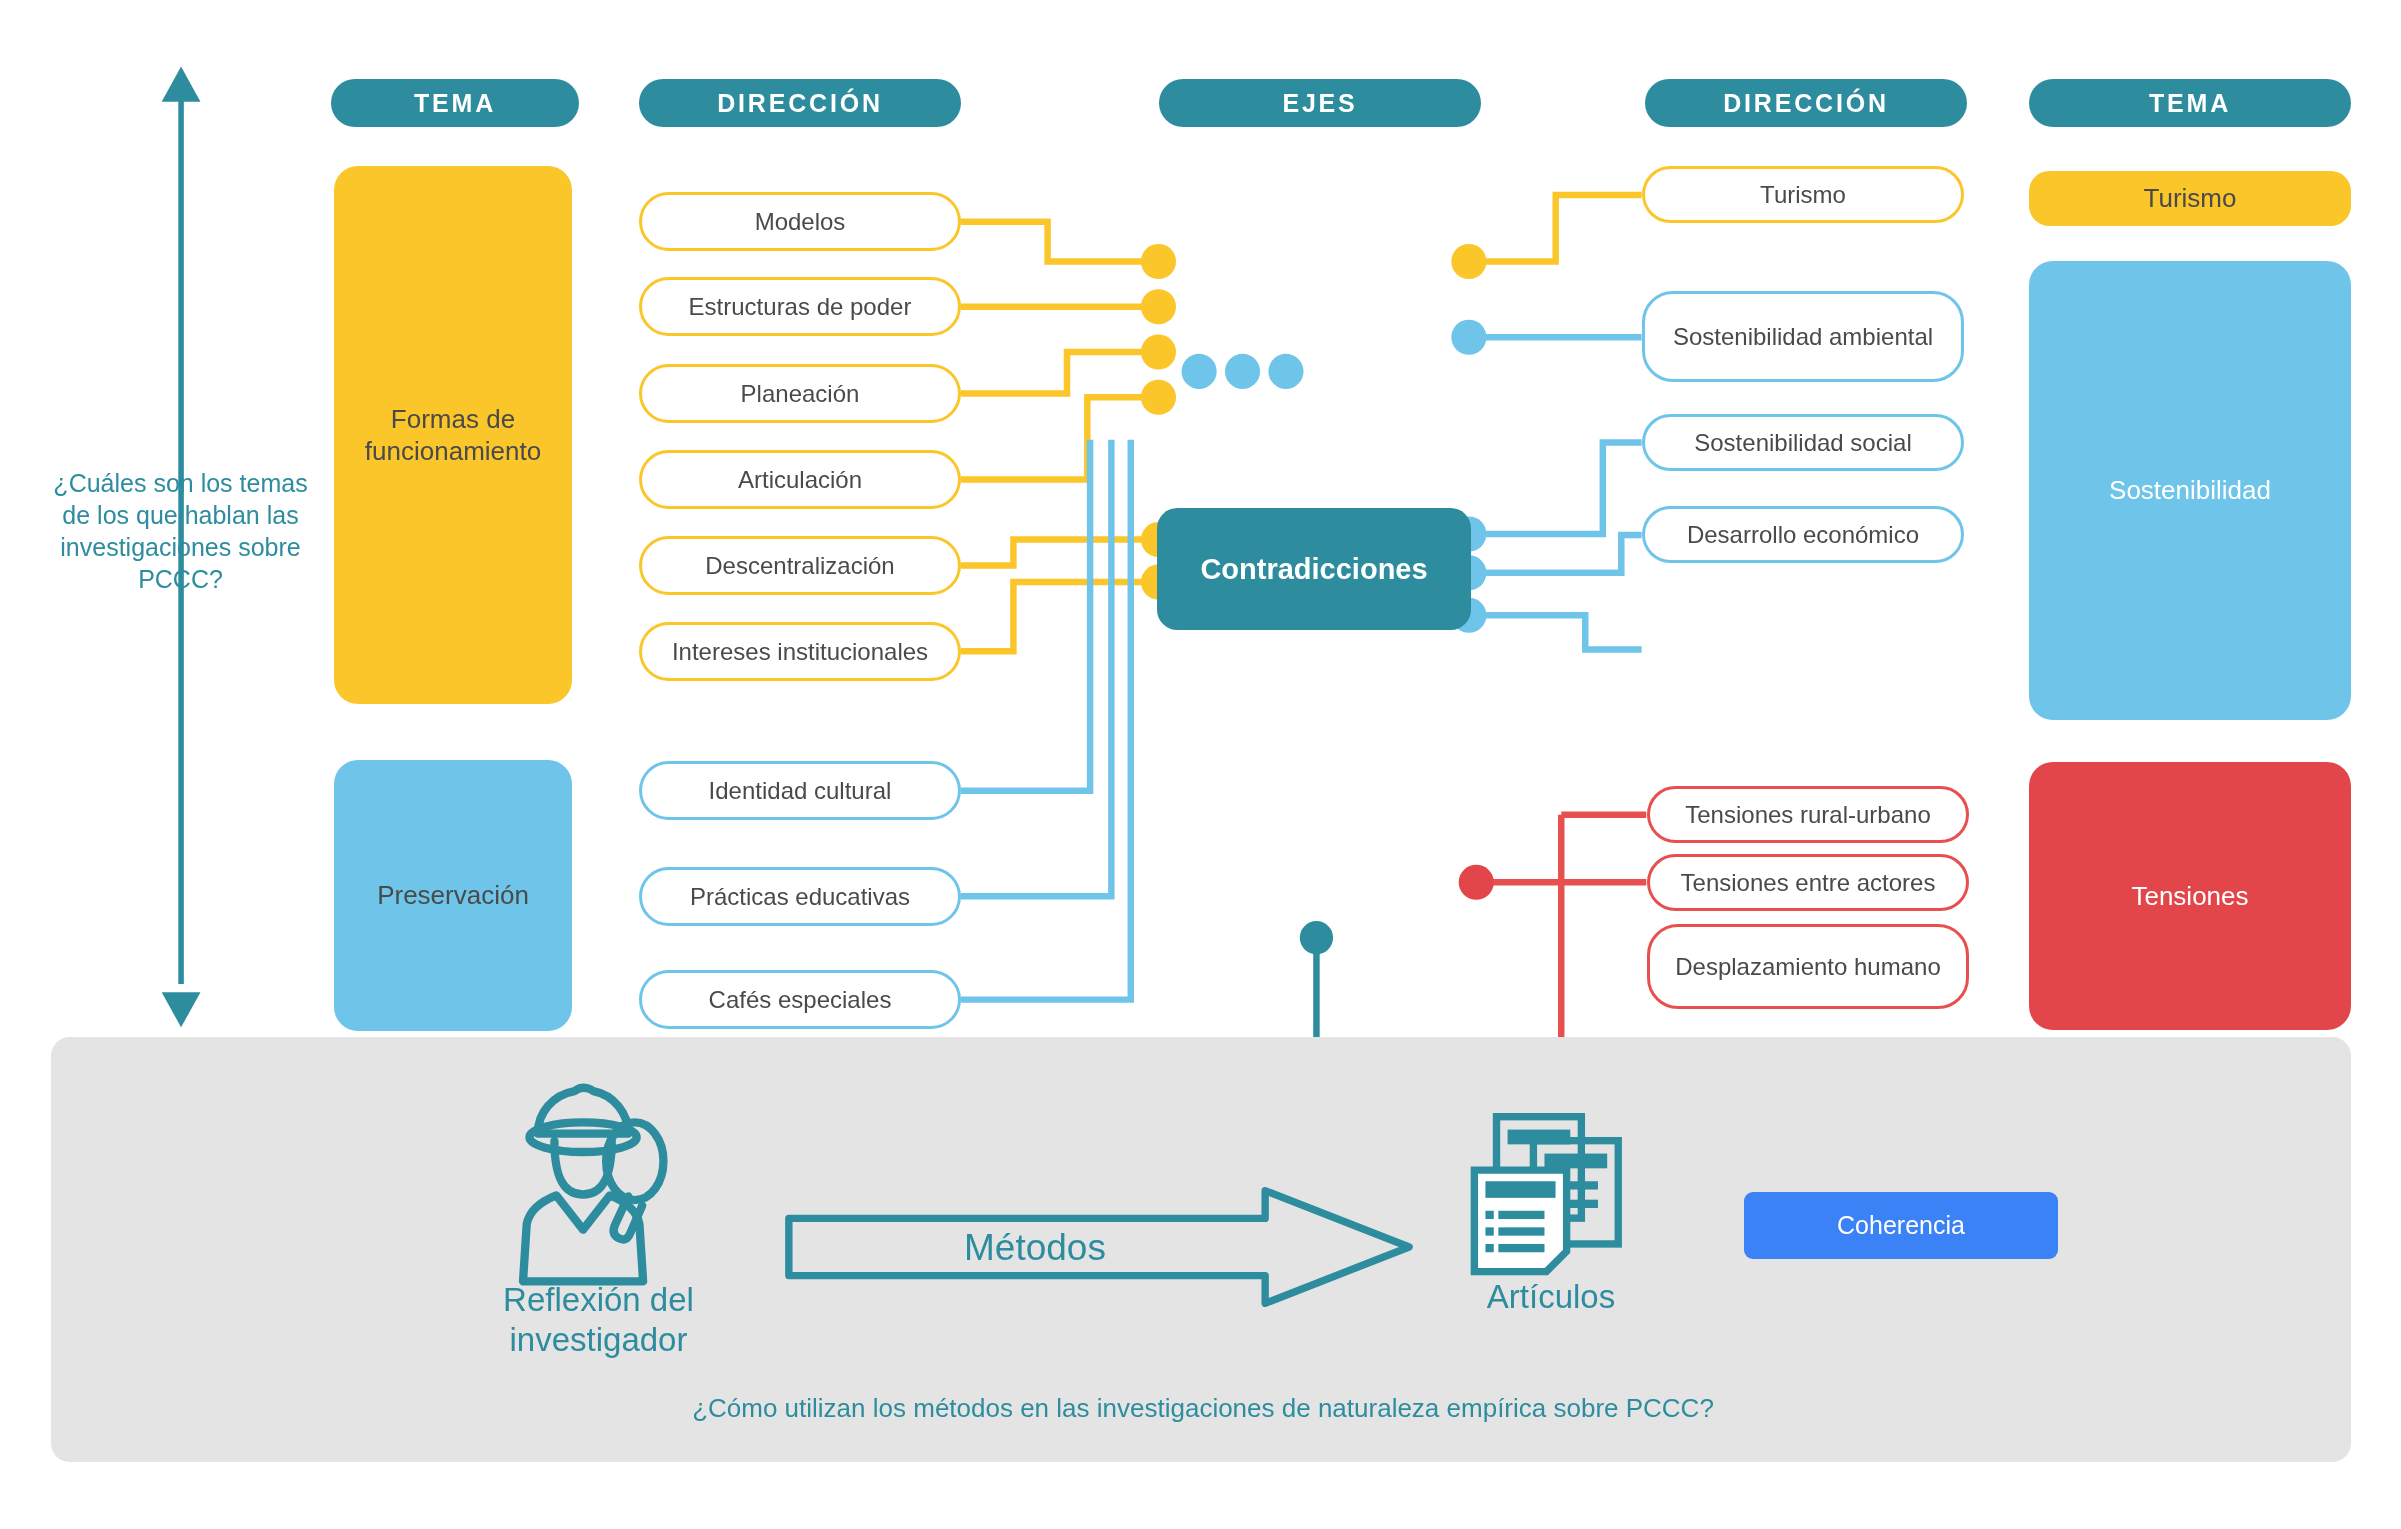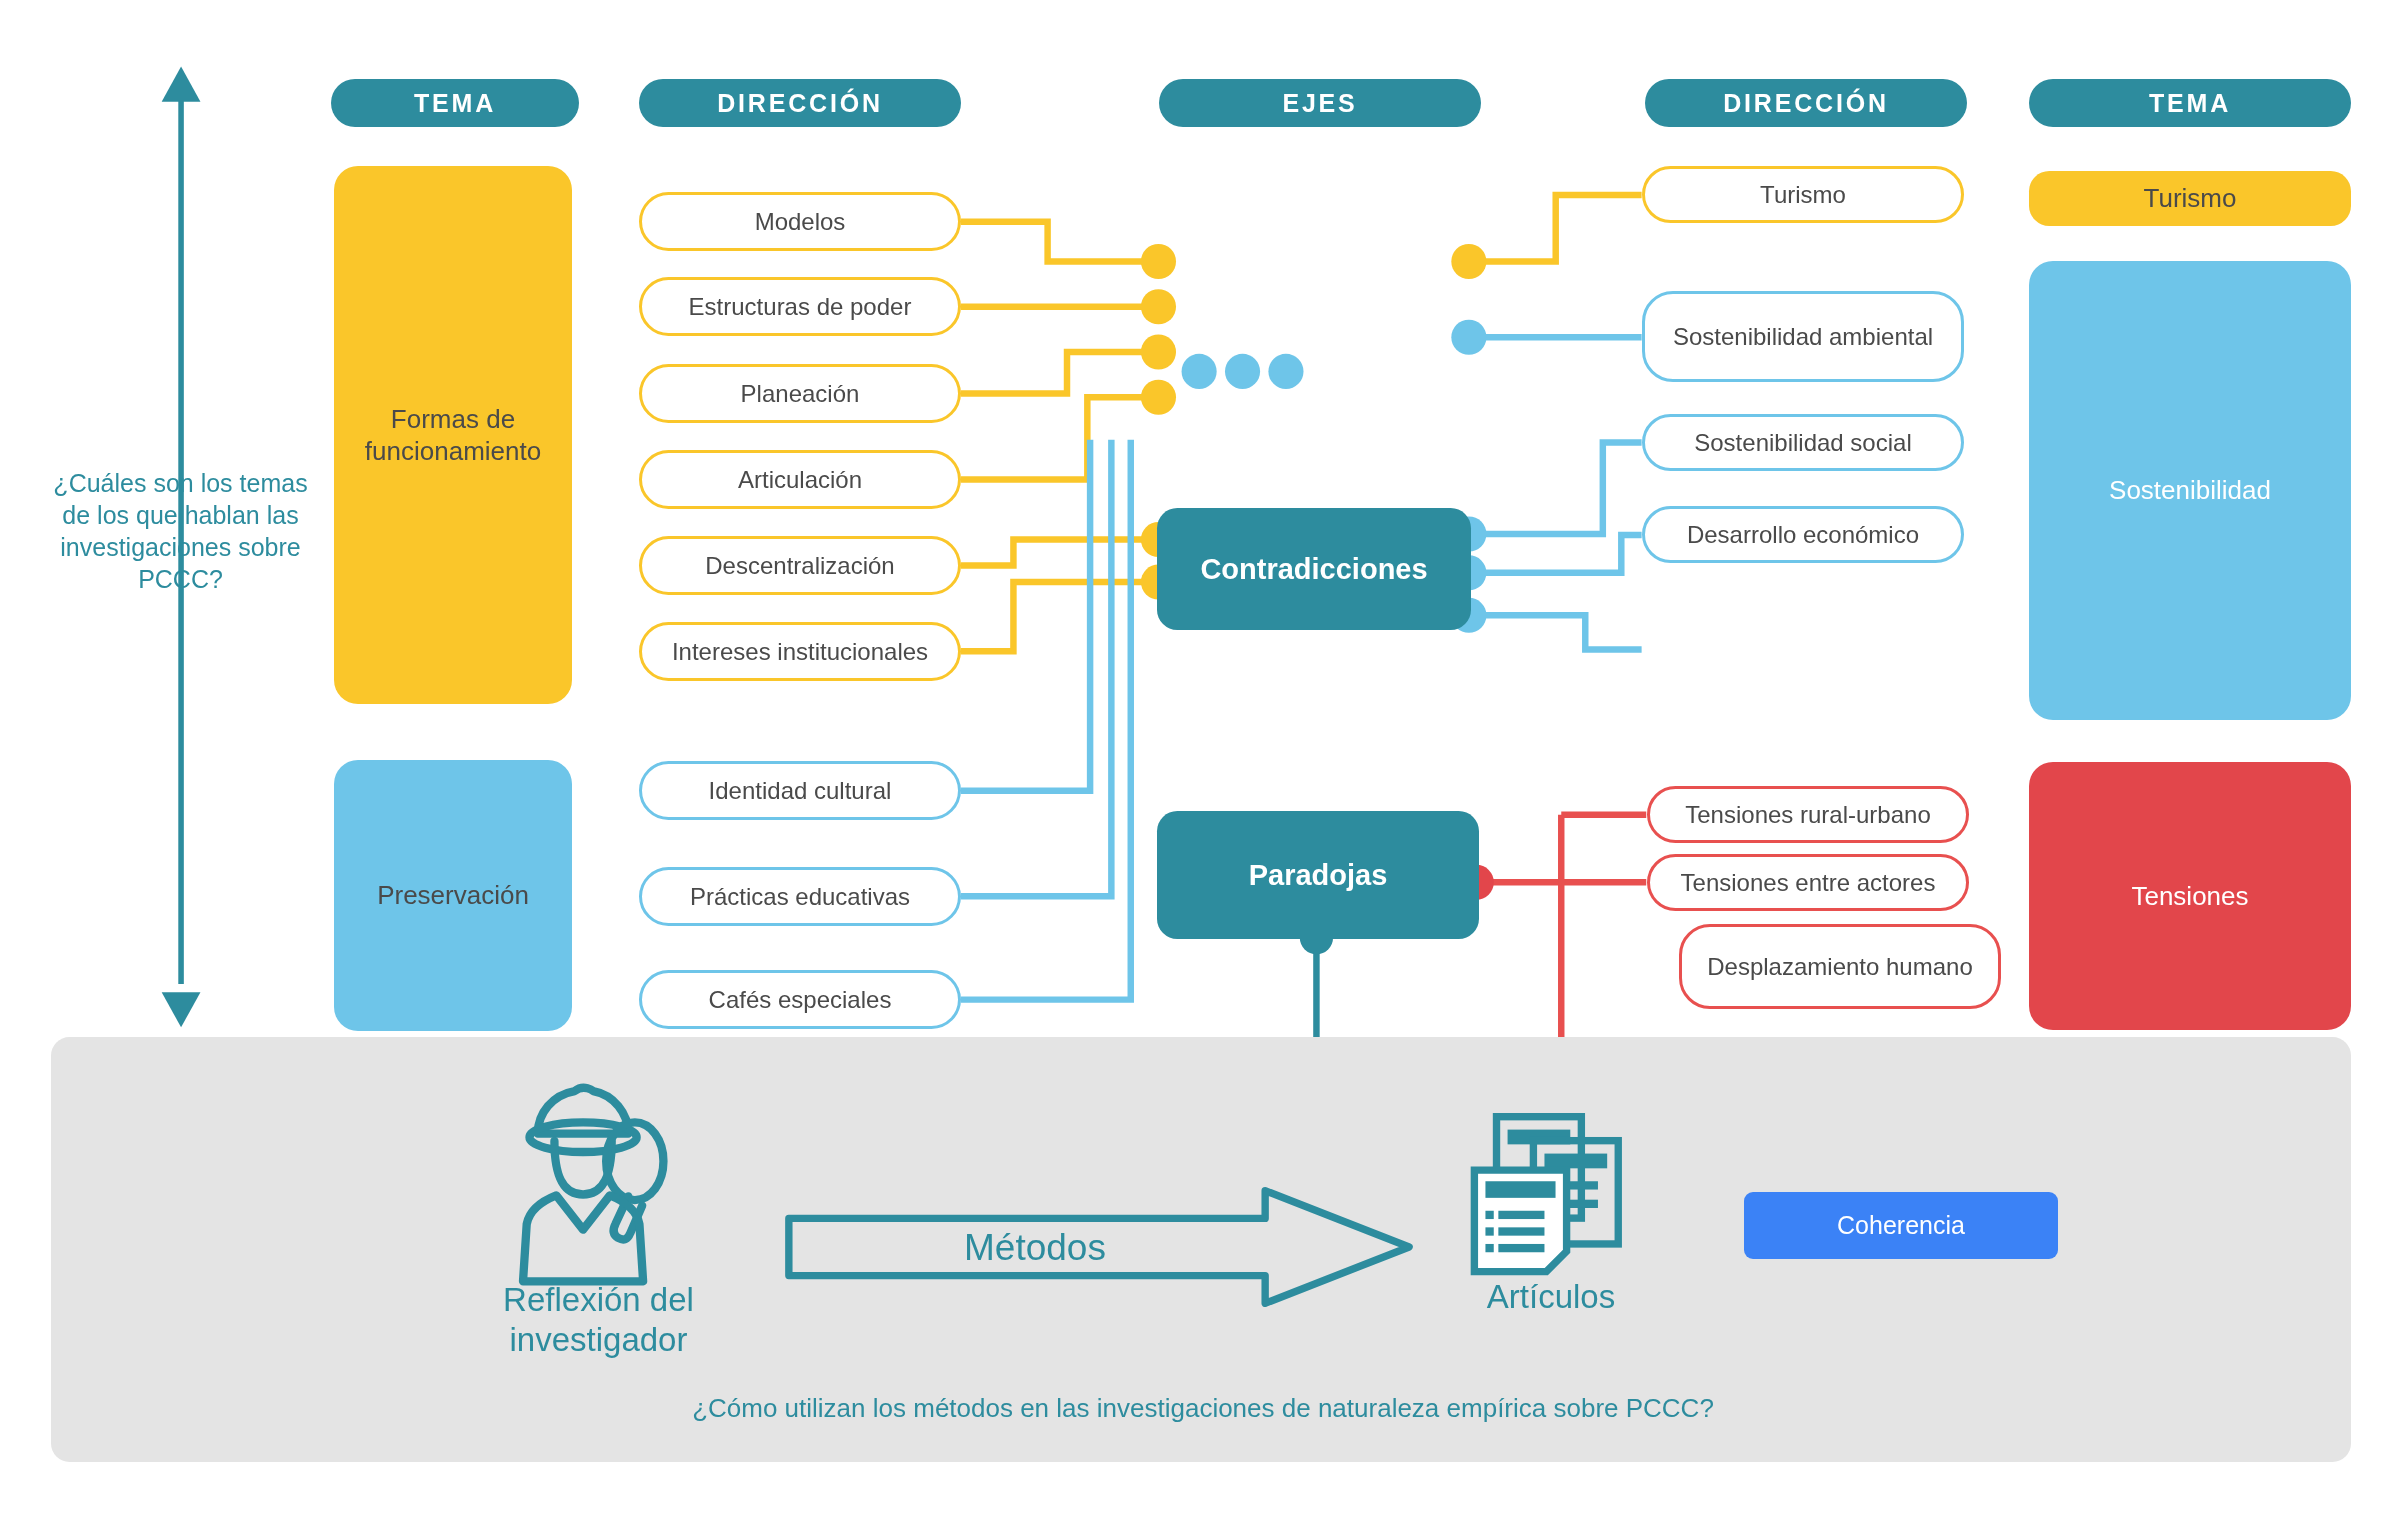--- a/index.html
+++ b/index.html
@@ -236,43 +236,40 @@
   <div class="pill b" style="left:639px; top:867px; width:322px; height:59px;">
     <span>Prácticas educativas</span>
   </div>
   <div class="pill b" style="left:639px; top:970px; width:322px; height:59px;">
     <span>Cafés especiales</span>
   </div>
 
   <div class="axis" style="left:1157px; top:508px; width:314px; height:122px;">
     <span>Contradicciones</span>
   </div>
-  <div class="axis" style="left:1157px; top:811px; width:322px; height:128px;">
-    <span>Paradojas</span>
-  </div>
 
   <div class="pill" style="left:1642px; top:166px; width:322px; height:57px;">
     <span>Turismo</span>
   </div>
   <div class="pill b two-line" style="left:1642px; top:291px; width:322px; height:91px;">
     <span>Sostenibilidad ambiental</span>
   </div>
   <div class="pill b" style="left:1642px; top:414px; width:322px; height:57px;">
     <span>Sostenibilidad social</span>
   </div>
   <div class="pill b" style="left:1642px; top:506px; width:322px; height:57px;">
     <span>Desarrollo económico</span>
   </div>
   <div class="pill r" style="left:1647px; top:786px; width:322px; height:57px;">
     <span>Tensiones rural-urbano</span>
   </div>
   <div class="pill r" style="left:1647px; top:854px; width:322px; height:57px;">
     <span>Tensiones entre actores</span>
   </div>
-  <div class="pill r two-line" style="left:1647px; top:924px; width:322px; height:85px;margin-left:32px;">
+  <div class="pill r two-line" style="left:1647px; top:924px; width:322px; height:85px;">
     <span>Desplazamiento humano</span>
   </div>
 
   <div class="theme yellow" style="left:2029px; top:171px; width:322px; height:55px; border-radius:20.3px;">
     <span>Turismo</span>
   </div>
   <div class="theme blue" style="left:2029px; top:261px; width:322px; height:459px;">
     <span>Sostenibilidad</span>
   </div>
   <div class="theme red" style="left:2029px; top:762px; width:322px; height:268px;">

